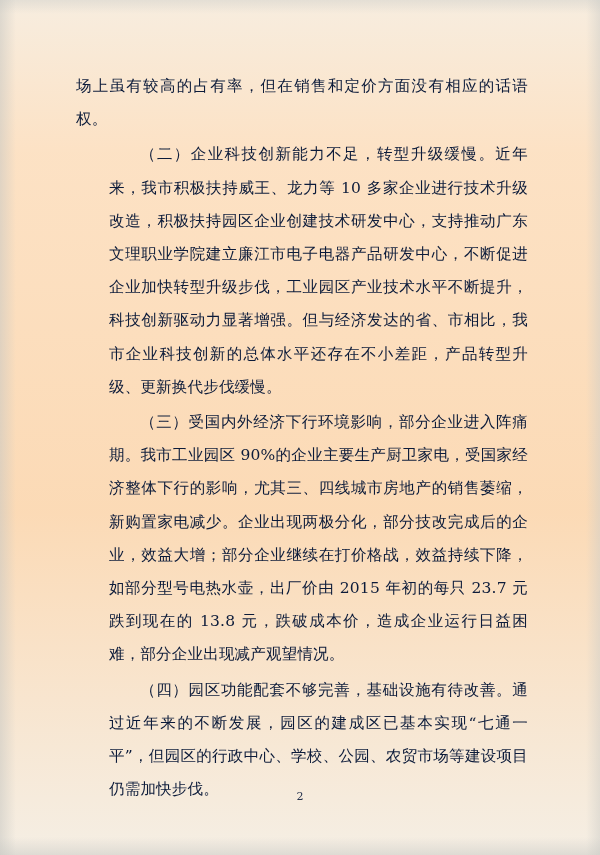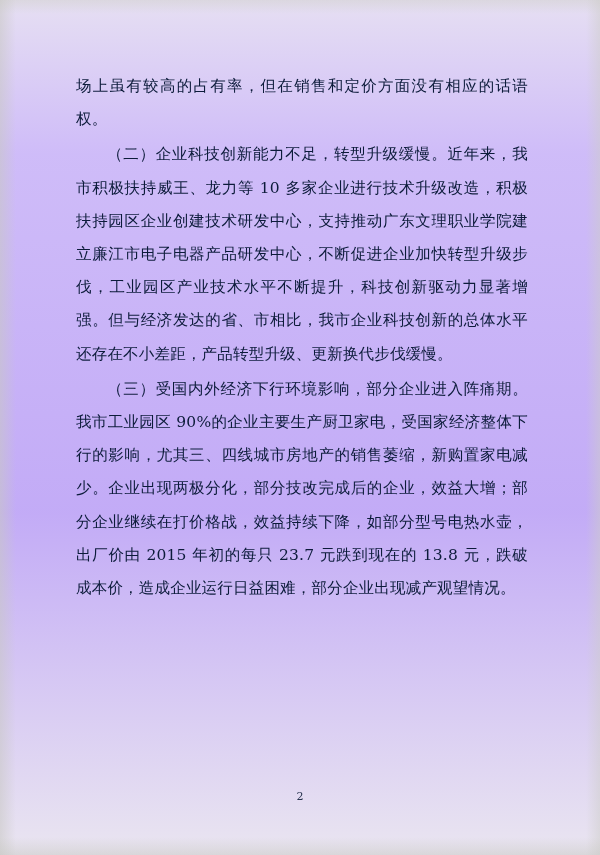--- a/index.html
+++ b/index.html
@@ -9,21 +9,21 @@
   body {
     width: 600px;
     height: 855px;
     background: #ffffff;
     font-family: "DejaVu Serif", serif;
   }
   .page {
     position: relative;
     width: 600px;
     height: 855px;
-    background: #8b5cf6;
+    background: #fdba74;
     overflow: hidden;
   }
   
   .page::before {
     content: "";
     position: absolute;
     inset: 0;
     background:
       linear-gradient(180deg, rgba(246,246,242,0.85) 0%, rgba(252,252,250,0.6) 18%, rgba(250,250,247,0.5) 60%, rgba(244,244,240,0.9) 100%);
     pointer-events: none;
@@ -39,20 +39,21 @@
     font-size: 15.5px;
     line-height: 33.2px;
     color: #0c1b3a;
     text-align: justify;
     text-justify: inter-ideograph;
     letter-spacing: 0.2px;
     font-family: "DejaVu Serif", serif;
   }
   p.indent {
     text-indent: 2em;
+    margin-left: 33px;
   }
   .page-number {
     position: absolute;
     left: 0;
     right: 0;
     top: 790px;
     text-align: center;
     font-size: 11px;
     color: #26324d;
     font-family: "DejaVu Serif", serif;
@@ -100,16 +101,17 @@
 <div class="page">
   <div class="edge-shadow-top"></div>
   <div class="edge-shadow-left"></div>
   <div class="edge-shadow-right"></div>
   <div class="edge-shadow-bottom"></div>
 
   <div class="content">
     <p>场上虽有较高的占有率，但在销售和定价方面没有相应的话语权。</p>
     <p class="indent">（二）企业科技创新能力不足，转型升级缓慢。近年来，我市积极扶持威王、龙力等 10 多家企业进行技术升级改造，积极扶持园区企业创建技术研发中心，支持推动广东文理职业学院建立廉江市电子电器产品研发中心，不断促进企业加快转型升级步伐，工业园区产业技术水平不断提升，科技创新驱动力显著增强。但与经济发达的省、市相比，我市企业科技创新的总体水平还存在不小差距，产品转型升级、更新换代步伐缓慢。</p>
     <p class="indent">（三）受国内外经济下行环境影响，部分企业进入阵痛期。我市工业园区 90%的企业主要生产厨卫家电，受国家经济整体下行的影响，尤其三、四线城市房地产的销售萎缩，新购置家电减少。企业出现两极分化，部分技改完成后的企业，效益大增；部分企业继续在打价格战，效益持续下降，如部分型号电热水壶，出厂价由 2015 年初的每只 23.7 元跌到现在的 13.8 元，跌破成本价，造成企业运行日益困难，部分企业出现减产观望情况。</p>
+    <p class="indent">（四）园区功能配套不够完善，基础设施有待改善。通过近年来的不断发展，园区的建成区已基本实现“七通一平”，但园区的行政中心、学校、公园、农贸市场等建设项目仍需加快步伐。</p>
   </div>
 
   <div class="page-number">2</div>
 </div>
 
 </body></html>

